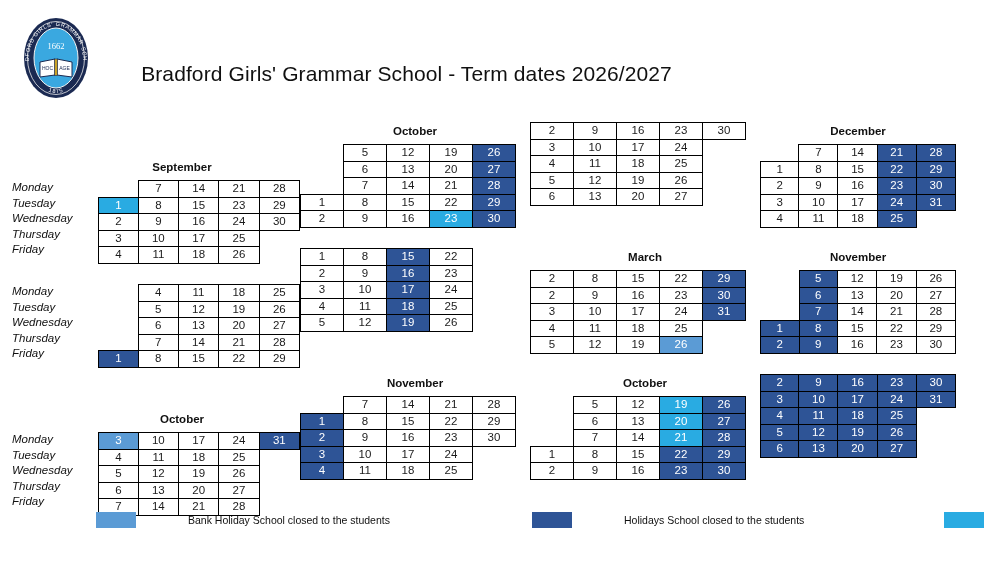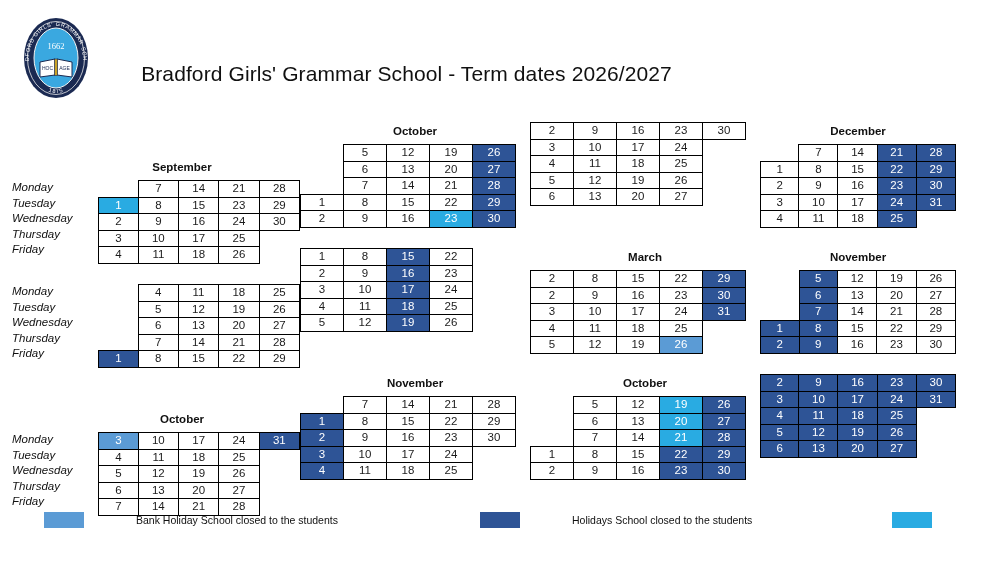--- a/index.html
+++ b/index.html
@@ -126,21 +126,21 @@
     position: absolute;
     left: 0;
     top: 512px;
     width: 992px;
     display: flex;
   }
   .legend-item {
     display: flex;
     align-items: center;
   }
-  .li-0 { margin-left: 44px; }
+  .li-0 { margin-left: 96px; }
   .li-1 { margin-left: 142px; text-align: center; }
   .li-2 { margin-left: 140px; }
   .swatch {
     width: 40px;
     height: 16px;
     flex: 0 0 40px;
   }
   .legend-label {
     margin-left: 52px;
     font-size: 10.5px;

